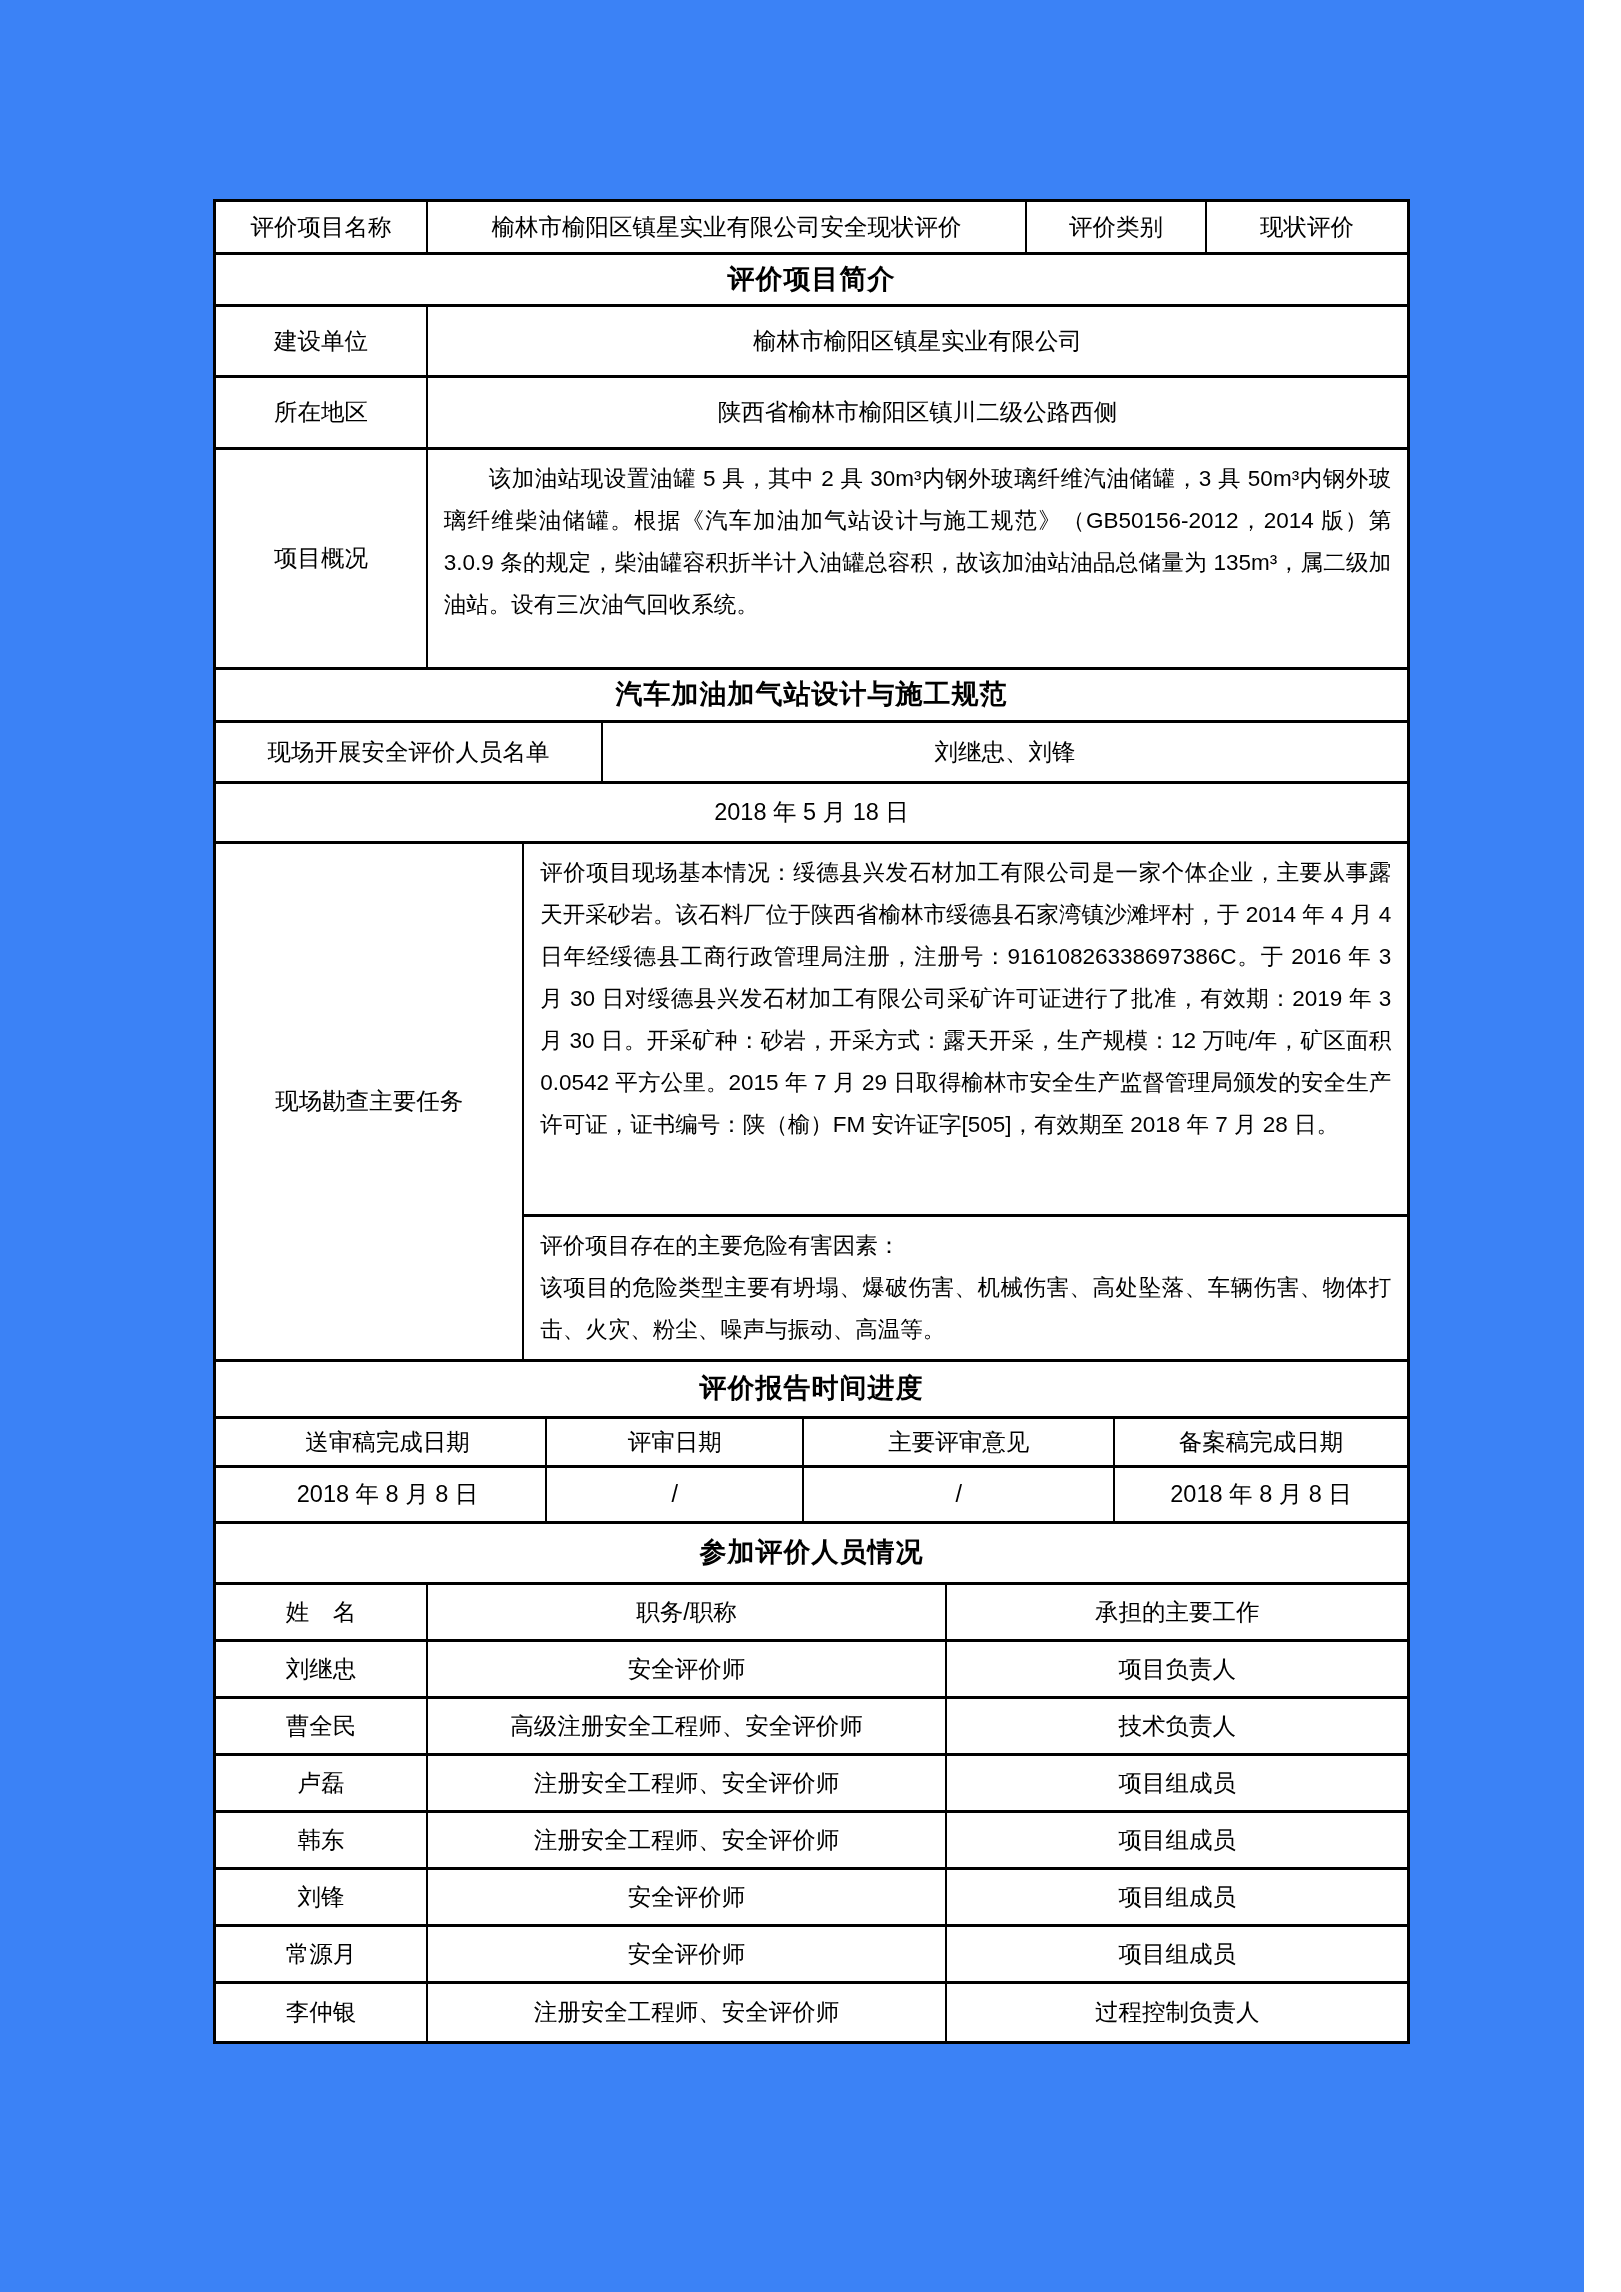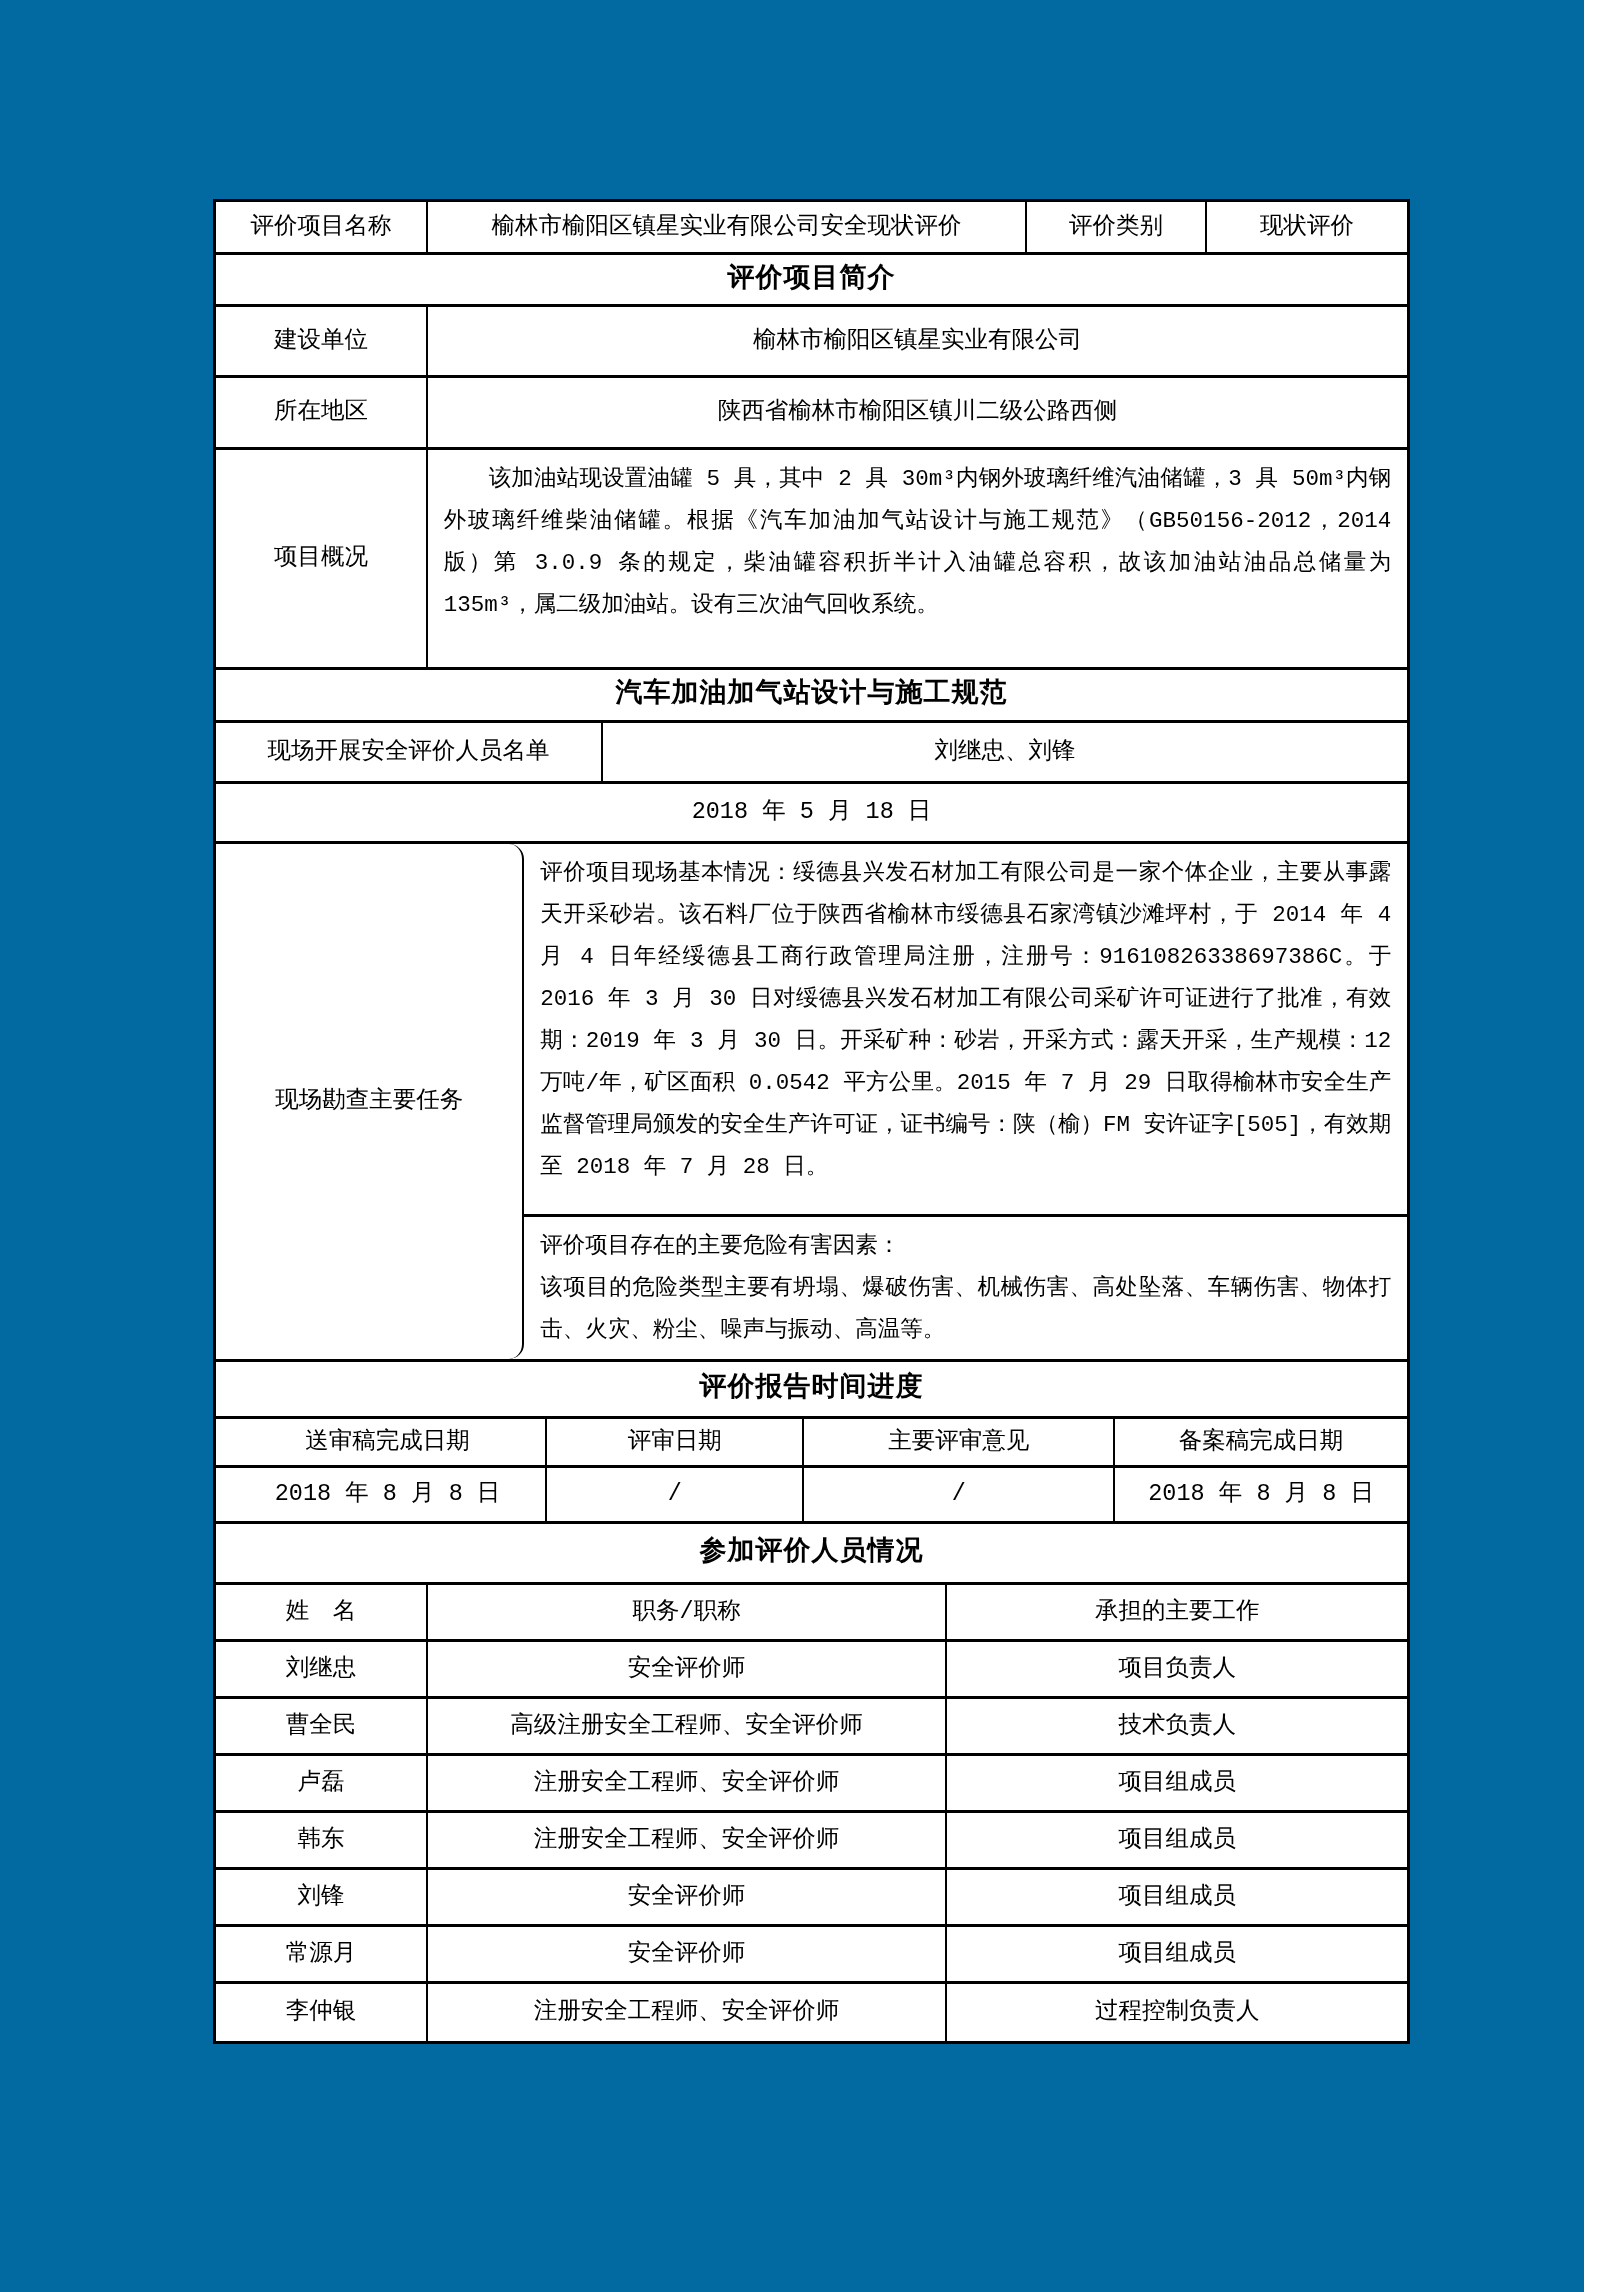--- a/index.html
+++ b/index.html
@@ -1,21 +1,21 @@
 <!DOCTYPE html>
 <html><head>
 <meta charset="utf-8">
 <style>
   html,body { margin:0; padding:0; }
   .page {
     position:relative;
     width:1584px; height:2293px;
-    background:#0369a1;
+    background:#3b82f6;
     color:#000;
-    font-family:Liberation Mono, monospace;
+    font-family:Liberation Sans, sans-serif;
   }
   .doc-table {
     position:absolute; left:213px; top:199px; width:1197px;
     border:3.9px solid #000;
     box-sizing:border-box;
     background:#fff;
   }
   .row {
     display:flex;
     box-sizing:border-box;
@@ -46,21 +46,21 @@
   }
   .para.indent { text-indent:2em; }
   .subcol { display:flex; flex-direction:column; box-sizing:border-box; }
   .subrow { box-sizing:border-box; border-bottom:3.9px solid #000; }
   .subrow:last-child { border-bottom:none; flex:1 1 auto; }
   
   .w-label   { flex:0 0 17.8%; }
   .w-value1  { flex:0 0 50.3%; }
   .w-cat     { flex:0 0 15.1%; }
   .w-staff   { flex:0 0 32.5%; }
-  .w-tasks   { flex:0 0 25.9%;border-radius:15px; }
+  .w-tasks   { flex:0 0 25.9%; }
   .w-s1 { flex:0 0 27.8%;padding-left:14px; }
   .w-s2 { flex:0 0 21.6%; }
   .w-s3 { flex:0 0 26.1%; }
   .w-p2 { flex:0 0 43.6%; }
   
   .h54 { height:53px; } .h53 { height:52px; }
   .h72 { height:71px; } .h73 { height:72px; }
   .h224 { height:220px; }
   .h62 { height:61px; } .h61 { height:60px; }
   .h529 { height:518px; }

